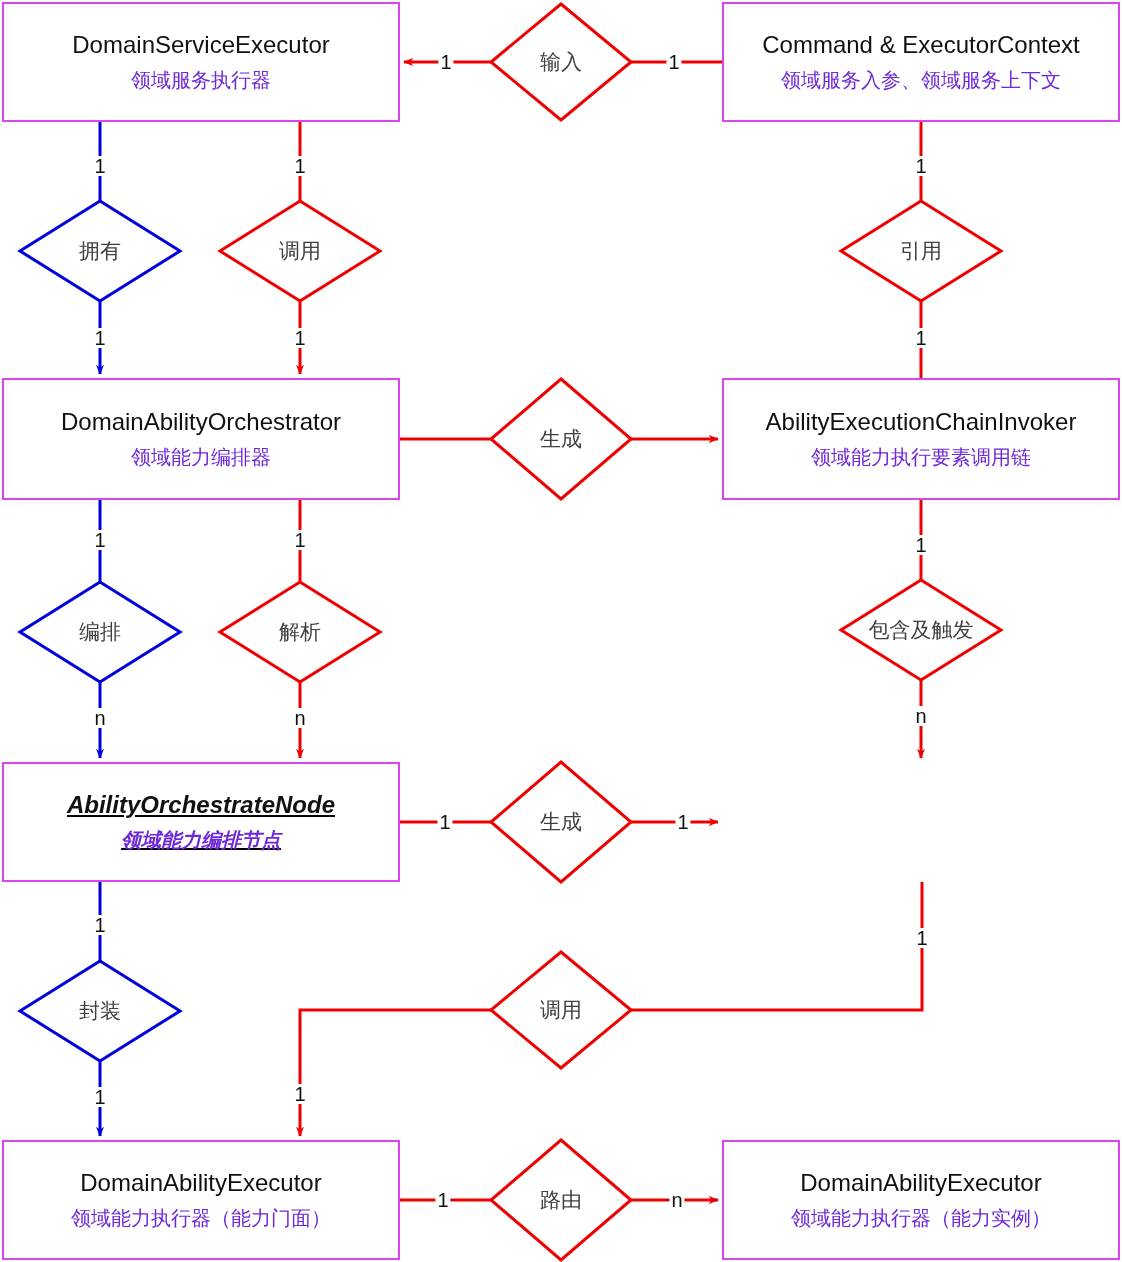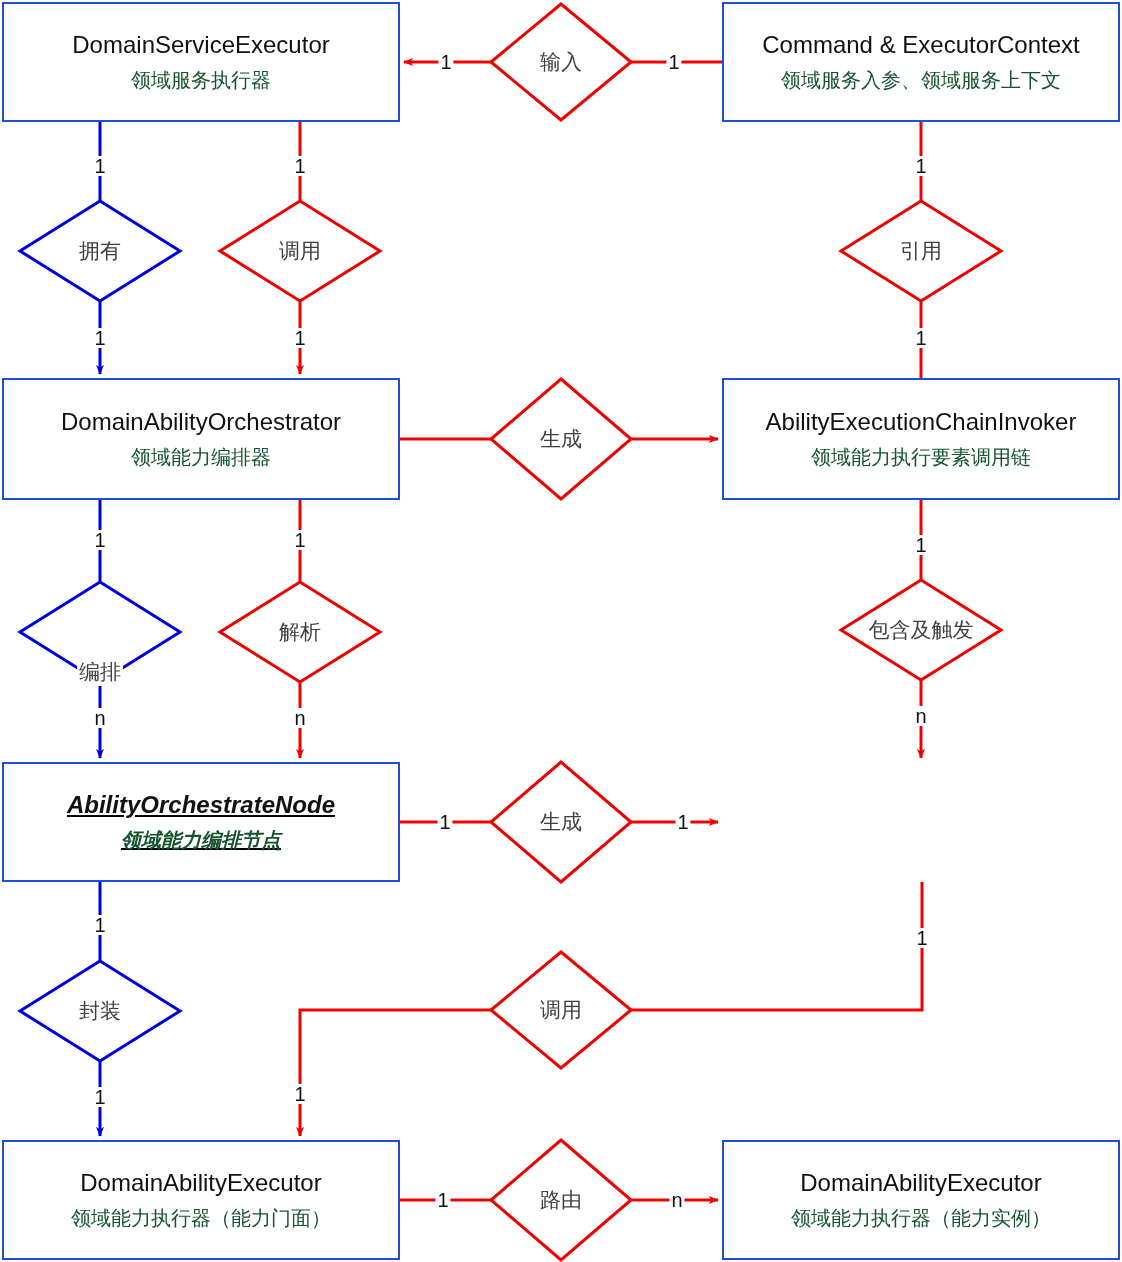--- a/index.html
+++ b/index.html
@@ -3,31 +3,31 @@
 <meta charset="utf-8">
 <style>
   html,body{margin:0;padding:0;background:#ffffff;}
   body{font-family:"Liberation Sans","DejaVu Sans",sans-serif;}
   #canvas{position:relative;width:1122px;height:1262px;background:#fff;overflow:hidden;}
   #wires{position:absolute;left:0;top:0;width:1122px;height:1262px;}
 
   .entity{
     position:absolute;
     box-sizing:border-box;
-    border:2px solid #1d4ed8;
+    border:2px solid #d946ef;
     background:#fff;
     display:flex;
     flex-direction:column;
     align-items:center;
     justify-content:center;
     text-align:left;
     line-height:1.18;
   }
   .entity .en{font-size:24px;color:#111;white-space:nowrap;}
-  .entity .cn{font-size:20px;color:#14532d;white-space:nowrap;margin-top:10px;}
+  .entity .cn{font-size:20px;color:#6d28d9;white-space:nowrap;margin-top:10px;}
   .entity.italic .en{font-style:italic;font-weight:600;}
   .entity.italic .cn{font-style:italic;font-weight:600;}
 
   .rel-label{
     position:absolute;
     transform:translate(-50%,-50%);
     font-size:21px;
     color:#404040;
     white-space:nowrap;
     background:#fff;
@@ -148,21 +148,21 @@
   <div class="entity" style="left:722px;top:1140px;width:398px;height:120px;">
     <div class="en">DomainAbilityExecutor</div>
     <div class="cn">领域能力执行器（能力实例）</div>
   </div>
 
   <div class="rel-label" style="left:561px;top:62px;">输入</div>
   <div class="rel-label" style="left:100px;top:251px;">拥有</div>
   <div class="rel-label" style="left:300px;top:251px;">调用</div>
   <div class="rel-label" style="left:921px;top:251px;">引用</div>
   <div class="rel-label" style="left:561px;top:439px;">生成</div>
-  <div class="rel-label" style="left:100px;top:632px;margin-top:40px;">编排</div>
+  <div class="rel-label" style="left:100px;top:632px;">编排</div>
   <div class="rel-label" style="left:300px;top:632px;">解析</div>
   <div class="rel-label" style="left:921px;top:630px;">包含及触发</div>
   <div class="rel-label" style="left:561px;top:822px;">生成</div>
   <div class="rel-label" style="left:100px;top:1011px;">封装</div>
   <div class="rel-label" style="left:561px;top:1010px;">调用</div>
   <div class="rel-label" style="left:561px;top:1200px;">路由</div>
 
   <div class="card" style="left:446px;top:62px;">1</div>
   <div class="card" style="left:674px;top:62px;">1</div>
   <div class="card" style="left:100px;top:166px;">1</div>

